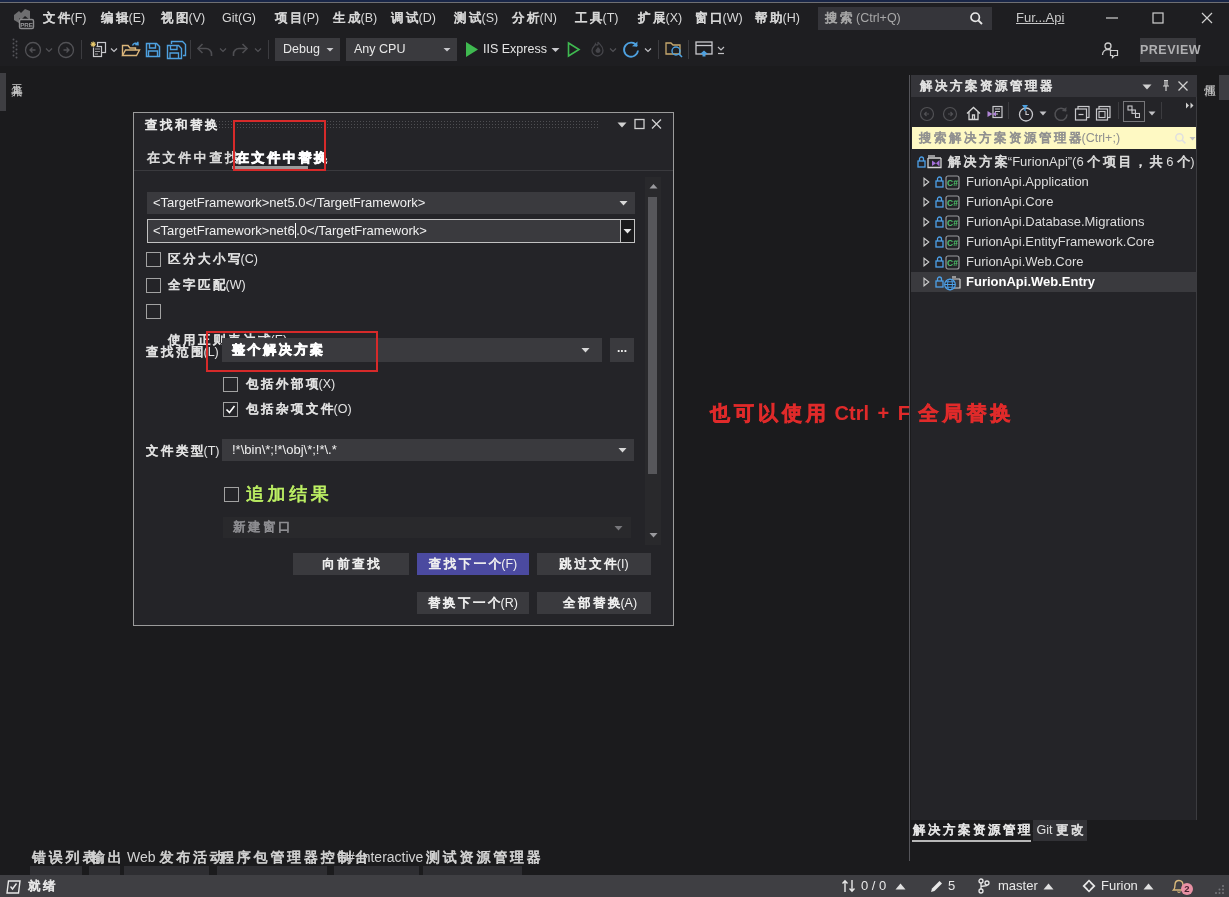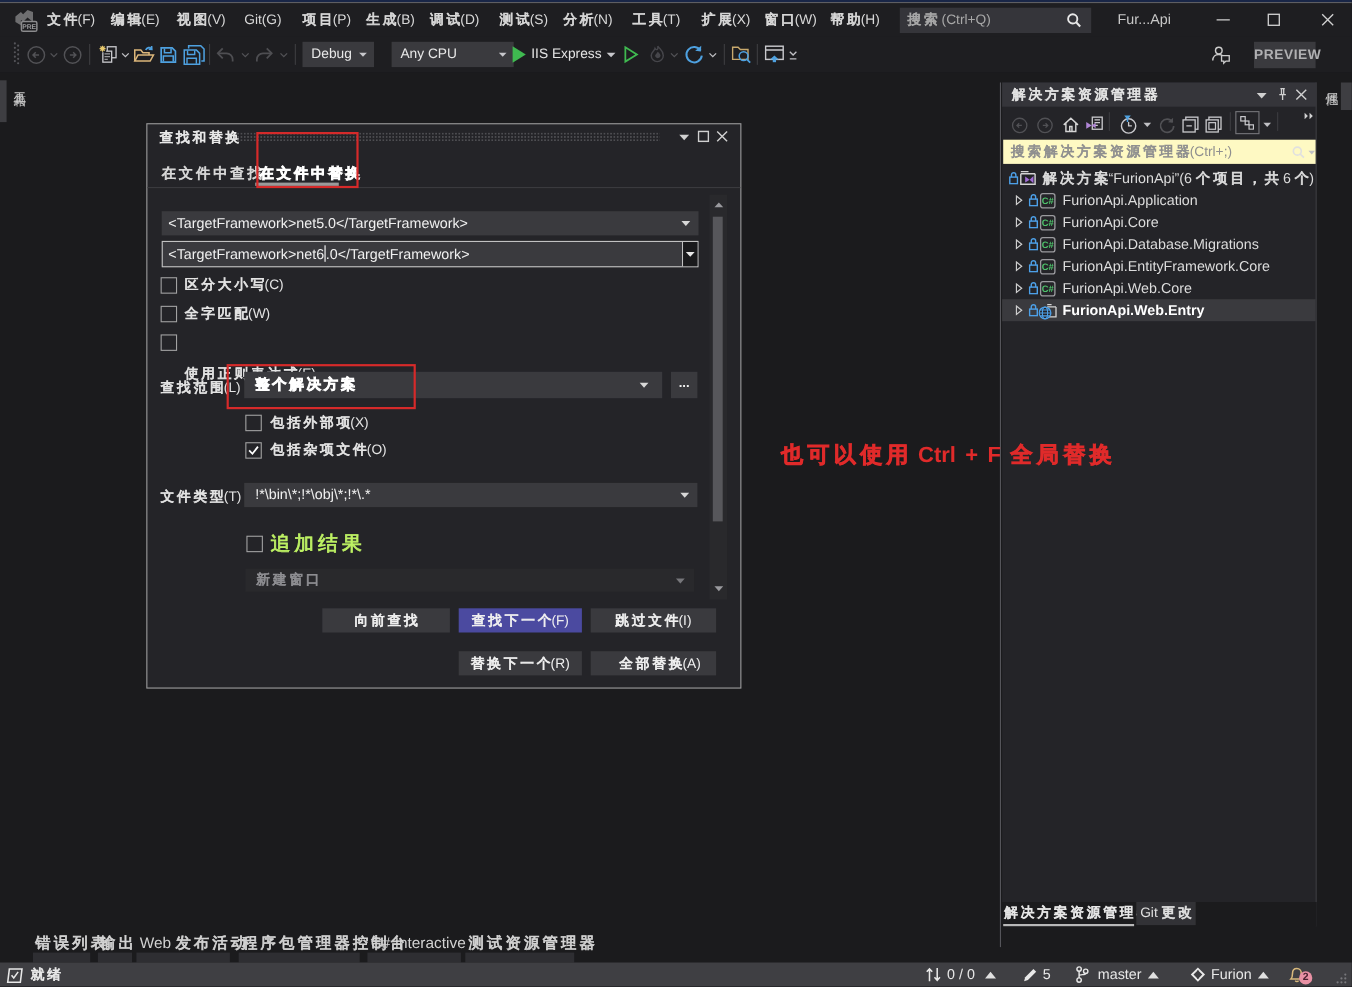--- a/index.html
+++ b/index.html
@@ -46,21 +46,21 @@
     <span class="menuitem" style="left:575px"><span class="cj">工具</span>(T)</span>
     <span class="menuitem" style="left:638px"><span class="cj">扩展</span>(X)</span>
     <span class="menuitem" style="left:695px"><span class="cj">窗口</span>(W)</span>
     <span class="menuitem" style="left:755px"><span class="cj">帮助</span>(H)</span>
     <div class="tsearch"><span class="cj">搜索</span> (Ctrl+Q)
       <svg class="abs" style="right:8px;top:4px" width="15" height="15" viewBox="0 0 15 15">
           <circle cx="6.2" cy="6.2" r="4.2" fill="none" stroke="#e8e8e8" stroke-width="1.7"></circle>
           <line x1="9.3" y1="9.3" x2="13" y2="13" stroke="#e8e8e8" stroke-width="1.9"></line>
         </svg>
     </div>
-    <span class="abs" style="left:1016px;top:0;height:30px;line-height:30px;font-size:13px;color:#c8c8c8;">Fur...Api</span>
+    <span class="abs" style="left:1016px;top:0;height:30px;line-height:30px;font-size:13px;color:#c8c8c8;text-decoration:underline;">Fur...Api</span>
     <svg class="abs" style="left:1104px;top:0" width="16" height="30" viewBox="0 0 16 30">
         <line x1="2" y1="15" x2="14" y2="15" stroke="#d0d0d0" stroke-width="1.2"></line>
       </svg>
     <svg class="abs" style="left:1150px;top:0" width="16" height="30" viewBox="0 0 16 30">
         <rect x="3" y="10" width="10" height="10" fill="none" stroke="#d0d0d0" stroke-width="1.2"></rect>
       </svg>
     <svg class="abs" style="left:1199px;top:0" width="16" height="30" viewBox="0 0 16 30">
         <path d="M3 10 L13 20 M13 10 L3 20" stroke="#d0d0d0" stroke-width="1.2"></path>
       </svg>
   </div>
@@ -129,21 +129,21 @@
         <path d="M16 6.5 H8 a5.5 5.5 0 0 0 -5.5 5.5 V14" fill="none" stroke="#4e4e52" stroke-width="1.6"></path>
         <path d="M11.5 2 L16 6.5 L11.5 11" fill="none" stroke="#4e4e52" stroke-width="1.6"></path>
       </svg>
     <svg class="abs" style="left:254px;top:13px" width="8" height="8" viewBox="0 0 8 8">
         <path d="M1 2.5 L4 5.5 L7 2.5" fill="none" stroke="#525256" stroke-width="1.2"></path>
       </svg>
     <div class="abs" style="left:268px;top:7px;width:1px;height:19px;background:#3c3c40"></div>
     <div class="combo" style="left:275px;width:65px;">Debug<svg class="abs" style="right:6px;top:8px" width="8" height="8" viewBox="0 0 8 8">
           <path d="M0.5 2 L4 5.5 L7.5 2" fill="#c8c8cc"></path>
         </svg></div>
-    <div class="combo" style="left:356px;width:111px;">Any CPU<svg class="abs" style="right:6px;top:8px" width="8" height="8" viewBox="0 0 8 8">
+    <div class="combo" style="left:346px;width:111px;">Any CPU<svg class="abs" style="right:6px;top:8px" width="8" height="8" viewBox="0 0 8 8">
           <path d="M0.5 2 L4 5.5 L7.5 2" fill="#c8c8cc"></path>
         </svg></div>
     <svg class="abs" style="left:465px;top:8px" width="14" height="17" viewBox="0 0 14 17">
         <path d="M1 1 L13 8.5 L1 16 Z" fill="#3fb950"></path>
       </svg>
     <span class="abs" style="left:483px;top:0;height:33px;line-height:33px;font-size:12.5px;color:#e4e4e4;">IIS Express</span>
     <svg class="abs" style="left:551px;top:13px" width="9" height="8" viewBox="0 0 9 8">
         <path d="M0.5 2 L4.5 6 L8.5 2" fill="#c8c8cc"></path>
       </svg>
     <svg class="abs" style="left:567px;top:8px" width="14" height="17" viewBox="0 0 14 17">

